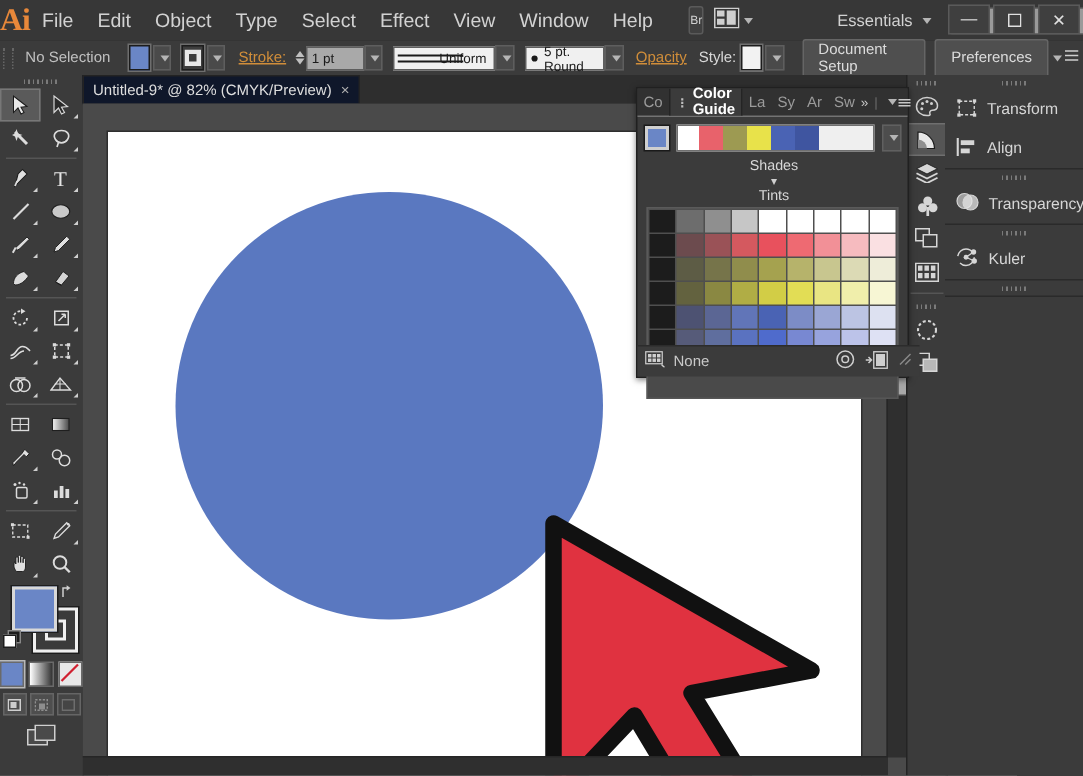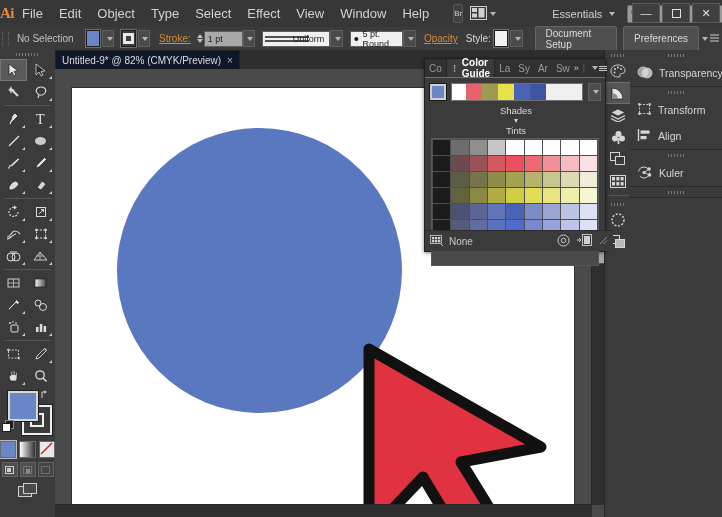--- a/index.html
+++ b/index.html
@@ -6,21 +6,21 @@
   body{width:722px;height:517px;overflow:hidden;
        font-family:"Liberation Sans","DejaVu Sans",sans-serif;
        font-size:11px;color:#c8c8c8;-webkit-font-smoothing:antialiased;}
   .app{position:relative;width:722px;height:517px;background:#333333;overflow:hidden;}
 
   
   .menubar{position:absolute;left:0;top:0;width:722px;height:27px;
            background:#373737;border-bottom:1px solid #262626;
            display:flex;align-items:center;}
   .ai-logo{width:32px;height:27px;display:flex;align-items:center;justify-content:center;
-           color:#e8883a;font-size:15px;font-weight:bold;font-family:"Liberation Serif",serif;
+           color:#e8883a;font-size:21px;font-weight:bold;font-family:"Liberation Serif",serif;
            letter-spacing:-0.5px;}
   .menu-item{padding:0 8px;height:27px;line-height:27px;font-size:13px;color:#d2d2d2;
              cursor:default;white-space:nowrap;}
   .mb-sep{width:1px;height:18px;background:#4a4a4a;margin:0 6px;}
   .btn-box{width:20px;height:17px;border:1px solid #5a5a5a;background:#404040;border-radius:2px;
            display:flex;align-items:center;justify-content:center;font-size:8px;color:#d0d0d0;
            margin-left:4px;}
   .ws-label{font-size:11px;color:#d2d2d2;padding:0 4px;}
   .caret{width:0;height:0;border-left:3px solid transparent;border-right:3px solid transparent;
          border-top:4px solid #b5b5b5;margin-left:3px;}
@@ -658,54 +658,54 @@
     </div>
   </div>
 
   <div class="rightdock">
     <div class="pgroup">
       <div class="pgrip">
           <b></b>
         </div>
       <div class="prow">
         <span>
-          <svg width="16" height="15" viewBox="0 0 16 15">
-              <circle cx="6" cy="7" r="5" fill="#9e9e9e" stroke="#d6d6d6" stroke-width="0.8"></circle>
-              <circle cx="10" cy="8" r="5" fill="#e4e4e4" fill-opacity="0.75" stroke="#d6d6d6" stroke-width="0.8"></circle>
-            </svg>
-        </span>
-        <span class="lbl">Transparency</span>
-      </div>
-    </div>
-
-    <div class="pgroup">
-      <div class="pgrip">
-          <b></b>
-        </div>
-      <div class="prow">
-        <span>
           <svg width="15" height="14" viewBox="0 0 15 14">
               <rect x="2.5" y="2.5" width="10" height="9" fill="none" stroke="#d6d6d6" stroke-width="0.9" stroke-dasharray="2 1.3"></rect>
               <rect x="1.2" y="1.2" width="2.2" height="2.2" fill="#d6d6d6"></rect>
               <rect x="11.6" y="1.2" width="2.2" height="2.2" fill="#d6d6d6"></rect>
               <rect x="1.2" y="10.6" width="2.2" height="2.2" fill="#d6d6d6"></rect>
               <rect x="11.6" y="10.6" width="2.2" height="2.2" fill="#d6d6d6"></rect>
             </svg>
         </span>
         <span class="lbl">Transform</span>
       </div>
       <div class="prow">
         <span>
           <svg width="15" height="14" viewBox="0 0 15 14">
               <line x1="1.5" y1="1" x2="1.5" y2="13" stroke="#d6d6d6" stroke-width="1.4"></line>
               <rect x="3.5" y="2.5" width="9" height="3.2" fill="#d6d6d6"></rect>
               <rect x="3.5" y="8" width="6" height="3.2" fill="#d6d6d6"></rect>
             </svg>
         </span>
         <span class="lbl">Align</span>
+      </div>
+    </div>
+
+    <div class="pgroup">
+      <div class="pgrip">
+          <b></b>
+        </div>
+      <div class="prow">
+        <span>
+          <svg width="16" height="15" viewBox="0 0 16 15">
+              <circle cx="6" cy="7" r="5" fill="#9e9e9e" stroke="#d6d6d6" stroke-width="0.8"></circle>
+              <circle cx="10" cy="8" r="5" fill="#e4e4e4" fill-opacity="0.75" stroke="#d6d6d6" stroke-width="0.8"></circle>
+            </svg>
+        </span>
+        <span class="lbl">Transparency</span>
       </div>
     </div>
 
     <div class="pgroup">
       <div class="pgrip">
           <b></b>
         </div>
       <div class="prow">
         <span>
           <svg width="16" height="15" viewBox="0 0 16 15">

